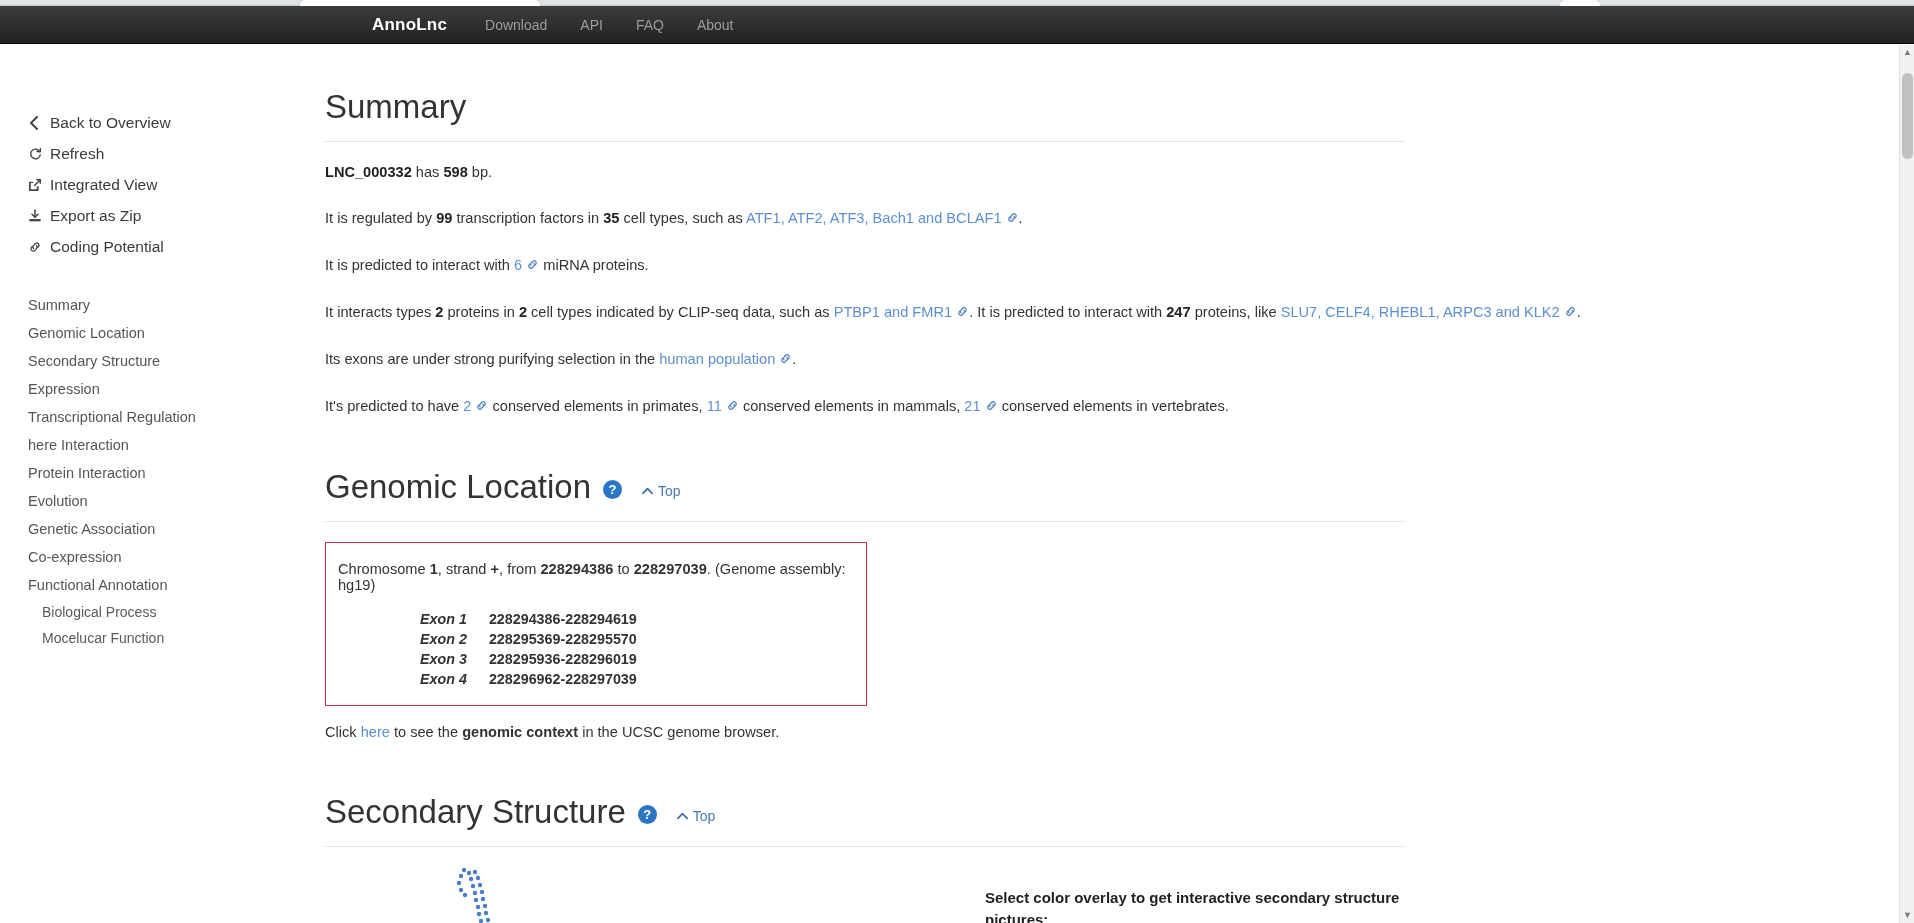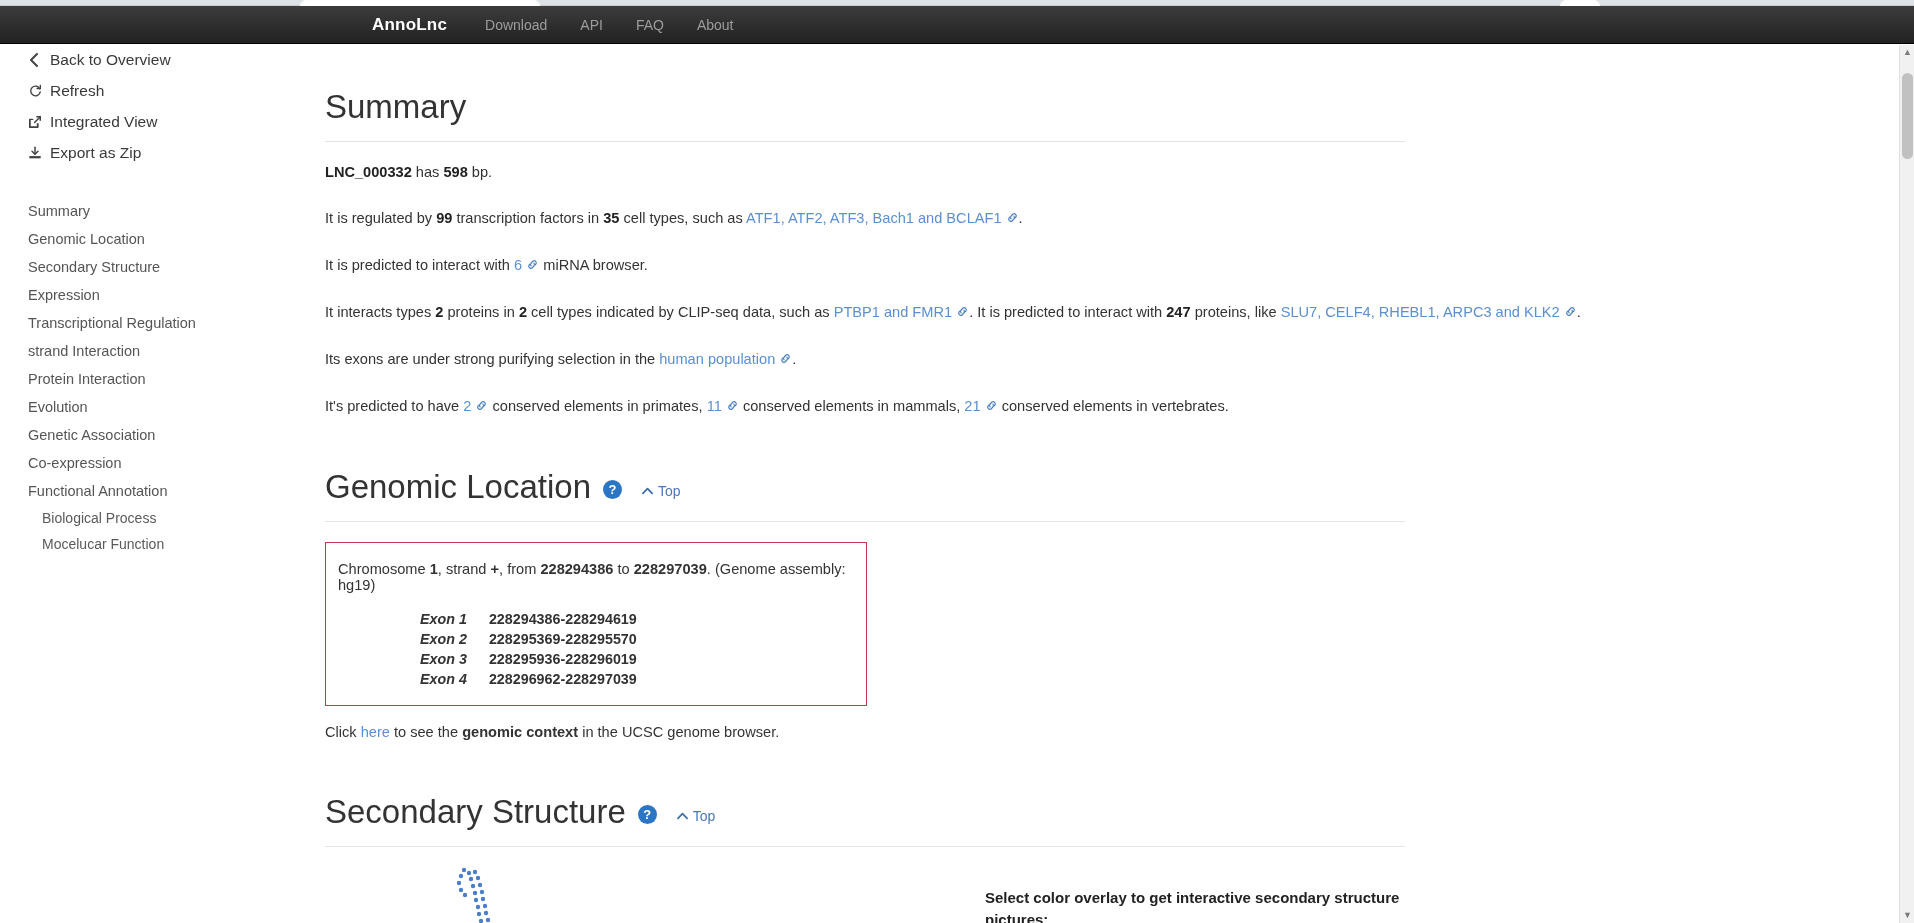--- a/index.html
+++ b/index.html
@@ -68,20 +68,21 @@
     background: #fff;
   }
 
   
   .sidebar {
     position: absolute;
     left: 0; top: 0;
     width: 300px;
     height: 878px;
     padding-left: 28px;
+    padding-top: 63px;
   }
   .side-action {
     display: flex;
     align-items: center;
     height: 30px;
     font-size: 15.5px;
     color: #3a3a3a;
     cursor: pointer;
     margin-bottom: 1px;
   }
@@ -336,29 +337,38 @@
       <span class="ico">
         <svg width="14" height="14" viewBox="0 0 16 16">
           <path d="M8 1.5 L8 9" stroke="#444" stroke-width="1.7" fill="none" stroke-linecap="round"></path>
           <path d="M4.6 6 L8 9.4 L11.4 6" stroke="#444" stroke-width="1.7" fill="none" stroke-linecap="round" stroke-linejoin="round"></path>
           <rect x="1.5" y="11.5" width="13" height="2.6" fill="#444"></rect>
         </svg>
       </span>
       <span>Export as Zip</span>
     </div>
 
+    <div class="side-action">
+      <span class="ico">
+        <svg width="14" height="14" viewBox="0 0 16 16">
+          <path d="M6.3 9.7 A2.6 2.6 0 0 1 6.3 6.1 L8.6 3.8 A2.6 2.6 0 0 1 12.2 7.4 L11.2 8.4" stroke="#444" stroke-width="1.5" fill="none" stroke-linecap="round"></path>
+          <path d="M9.7 6.3 A2.6 2.6 0 0 1 9.7 9.9 L7.4 12.2 A2.6 2.6 0 0 1 3.8 8.6 L4.8 7.6" stroke="#444" stroke-width="1.5" fill="none" stroke-linecap="round"></path>
+        </svg>
+      </span>
+      <span>Coding Potential</span>
+    </div>
 
     <div class="side-spacer"></div>
 
     <div class="toc-item">Summary</div>
     <div class="toc-item">Genomic Location</div>
     <div class="toc-item">Secondary Structure</div>
     <div class="toc-item">Expression</div>
     <div class="toc-item">Transcriptional Regulation</div>
-    <div class="toc-item">strand Interaction</div>
+    <div class="toc-item">here Interaction</div>
     <div class="toc-item">Protein Interaction</div>
     <div class="toc-item">Evolution</div>
     <div class="toc-item">Genetic Association</div>
     <div class="toc-item">Co-expression</div>
     <div class="toc-item">Functional Annotation</div>
     <div class="toc-sub">Biological Process</div>
     <div class="toc-sub">Mocelucar Function</div>
   </div>
 
   <div class="content">
@@ -380,21 +390,21 @@
       </span><span>.</span>
     </p>
 
     <p class="summary-line">
       <span>It is predicted to interact with </span><a class="lnk">6</a>
       <span class="chain">
         <svg width="13" height="13" viewBox="0 0 16 16">
             <path d="M6.3 9.7 A2.6 2.6 0 0 1 6.3 6.1 L8.6 3.8 A2.6 2.6 0 0 1 12.2 7.4 L11.2 8.4" stroke="#4a7fc1" stroke-width="1.5" fill="none" stroke-linecap="round"></path>
             <path d="M9.7 6.3 A2.6 2.6 0 0 1 9.7 9.9 L7.4 12.2 A2.6 2.6 0 0 1 3.8 8.6 L4.8 7.6" stroke="#4a7fc1" stroke-width="1.5" fill="none" stroke-linecap="round"></path>
           </svg>
-      </span><span> miRNA browser.</span>
+      </span><span> miRNA proteins.</span>
     </p>
 
     <p class="summary-line">
       <span>It interacts types </span><b>2</b><span> proteins in </span><b>2</b><span> cell types indicated by CLIP-seq data, such as </span><a class="lnk">PTBP1 and FMR1</a>
       <span class="chain">
         <svg width="13" height="13" viewBox="0 0 16 16">
             <path d="M6.3 9.7 A2.6 2.6 0 0 1 6.3 6.1 L8.6 3.8 A2.6 2.6 0 0 1 12.2 7.4 L11.2 8.4" stroke="#4a7fc1" stroke-width="1.5" fill="none" stroke-linecap="round"></path>
             <path d="M9.7 6.3 A2.6 2.6 0 0 1 9.7 9.9 L7.4 12.2 A2.6 2.6 0 0 1 3.8 8.6 L4.8 7.6" stroke="#4a7fc1" stroke-width="1.5" fill="none" stroke-linecap="round"></path>
           </svg>
       </span><span>. It is predicted to interact with </span><b>247</b><span> proteins, like </span><a class="lnk">SLU7, CELF4, RHEBL1, ARPC3 and KLK2</a>

